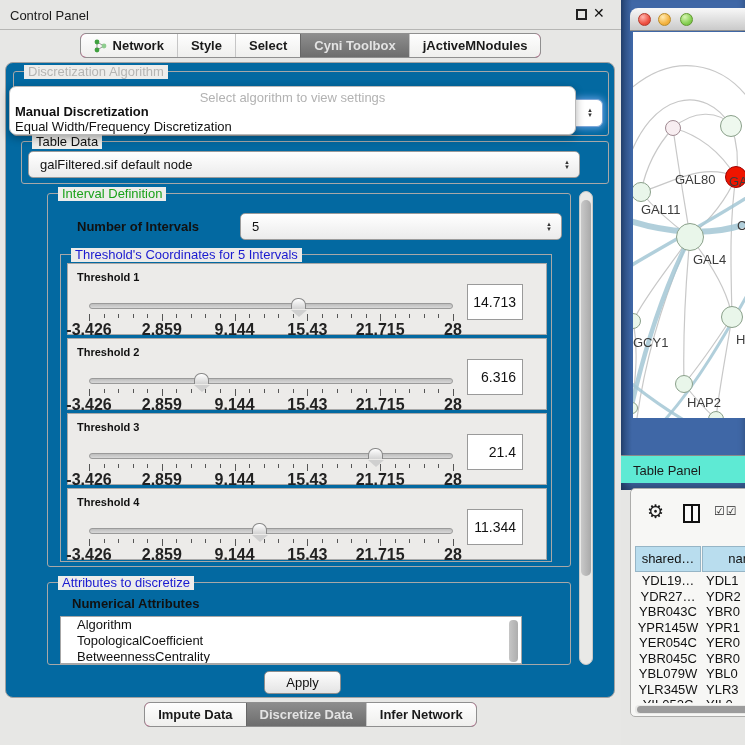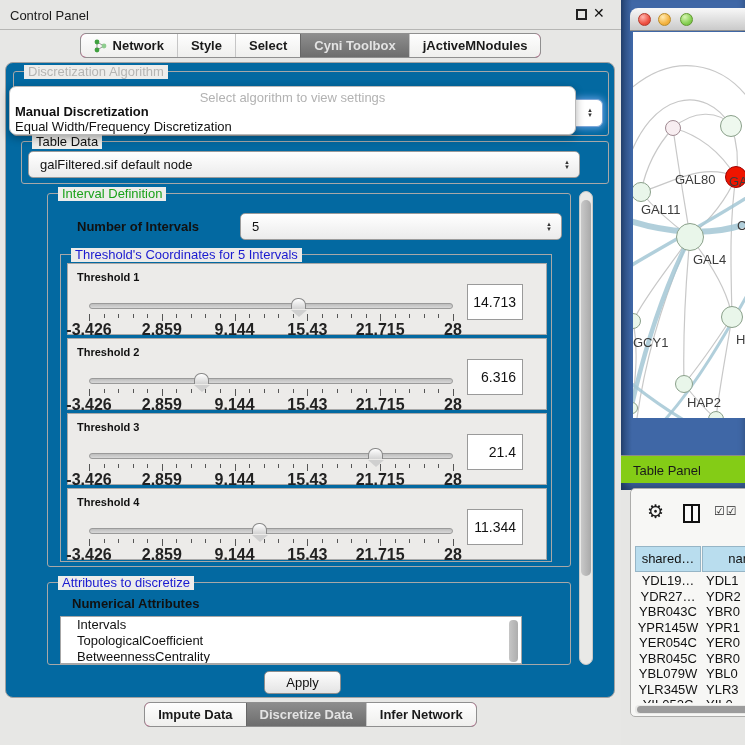--- a/index.html
+++ b/index.html
@@ -79,21 +79,21 @@
   .mac-titlebar { position:absolute; left:9px; top:8px; width:115px; height:23px; background:linear-gradient(#f8f8f8,#cacaca); border-bottom:1px solid #8f8f8f; border-radius:8px 0 0 0; }
   .light { position:absolute; top:5px; width:13px; height:13px; border-radius:50%; }
   .light.red { left:8px; background:radial-gradient(circle at 35% 28%, #ffb6ae, #ee5042 62%, #d23a2c); border:1px solid #b4382b; }
   .light.yellow { left:28px; background:radial-gradient(circle at 35% 28%, #ffeab2, #f4b33f 62%, #dd9c2f); border:1px solid #ba8b28; }
   .light.green { left:50px; background:radial-gradient(circle at 35% 28%, #d8f5b2, #85cf52 62%, #69b43e); border:1px solid #60972f; }
   .net-canvas { position:absolute; left:12px; top:32px; width:112px; height:386px; background:#fff; overflow:hidden; }
   .net-canvas svg { position:absolute; left:0; top:0; }
   .net-node { position:absolute; border-radius:50%; border:1px solid #8aa08a; }
   .net-label { position:absolute; font-size:13px; color:#3c3c3c; white-space:nowrap; }
 
-  .tp-header-bar { position:absolute; left:0; top:455px; width:124px; height:28px; background:#84cc16; border-top:1px solid #8a8a8a; }
+  .tp-header-bar { position:absolute; left:0; top:455px; width:124px; height:28px; background:#5eead4; border-top:1px solid #8a8a8a; }
   .tp-title { position:absolute; left:12px; top:7px; font-size:13px; color:#1a1a1a; }
   .tp-box { position:absolute; left:9px; top:488px; width:130px; height:229px; background:#f7f7f5; border:1px solid #adadab; border-radius:5px; }
   .gear { position:absolute; left:16px; top:11px; font-size:19px; color:#1a1a1a; }
   .split-icon { position:absolute; left:52px; top:15px; width:17px; height:19px; border:2px solid #111; background:#fbfbfb; }
   .split-icon::after { content:""; position:absolute; left:6px; top:0; width:2px; height:15px; background:#111; }
   .checks { position:absolute; left:83px; top:15px; font-size:12px; color:#2a2a2a; letter-spacing:1px; }
   .tp-headrow { position:absolute; left:0; top:57px; width:130px; height:26px; }
   .tp-hcell { position:absolute; top:0; height:26px; background:#b9ddee; border:1px solid #96b5c6; font-size:13px; text-align:center; line-height:24px; color:#111; }
   .tp-hcell.c1 { left:4px; width:66px; }
   .tp-hcell.c2 { left:71px; width:85px; }
@@ -359,21 +359,21 @@
           <div class="value-box">11.344</div>
         </div>
       </div>
     </div>
 
     <div class="groupbox attrs-group">
       <span class="group-label lbl-blue">Attributes to discretize</span>
       <span class="attrs-title">Numerical Attributes</span>
       <div class="attr-list">
         <div class="attr-scroll"></div>
-      <div class="attr-item">Intervals</div>
+      <div class="attr-item">Algorithm</div>
           <div class="attr-item">TopologicalCoefficient</div>
           <div class="attr-item">BetweennessCentrality</div>
         </div>
     </div>
 
     <div class="v-scrollbar">
         <div class="v-thumb"></div>
       </div>
 
     <div class="apply-btn">Apply</div>

